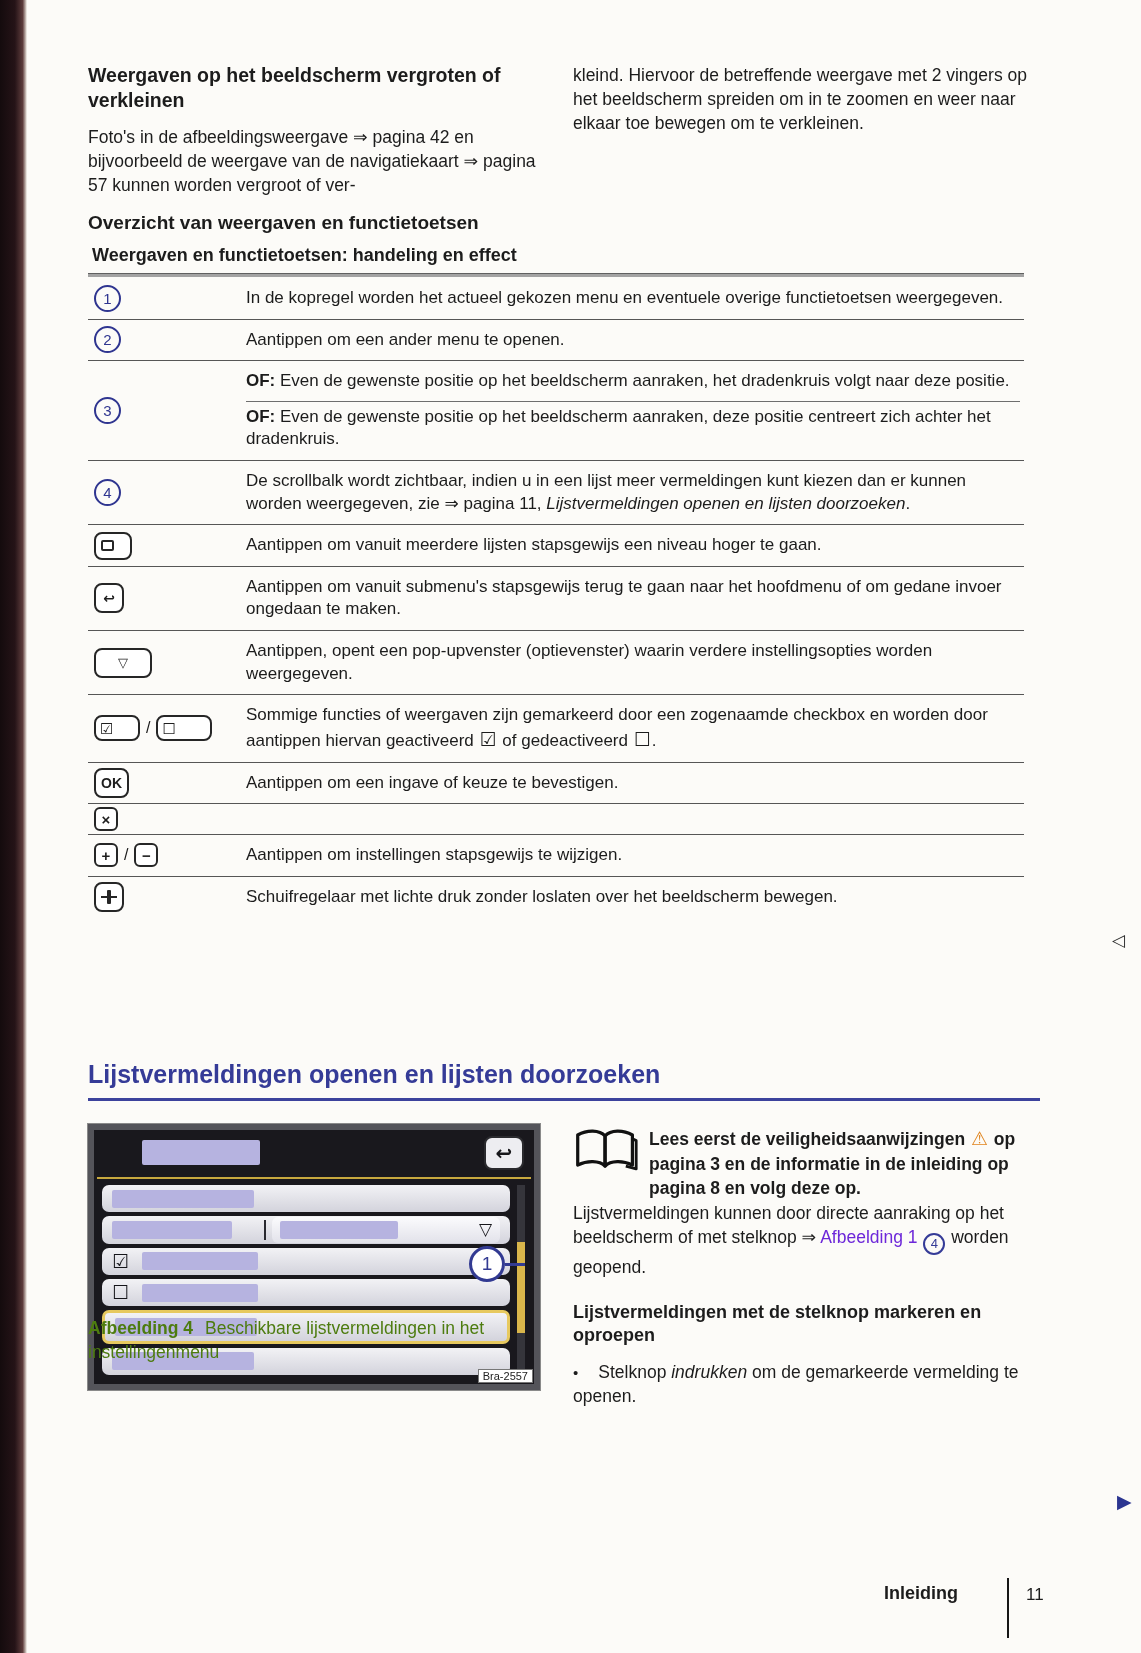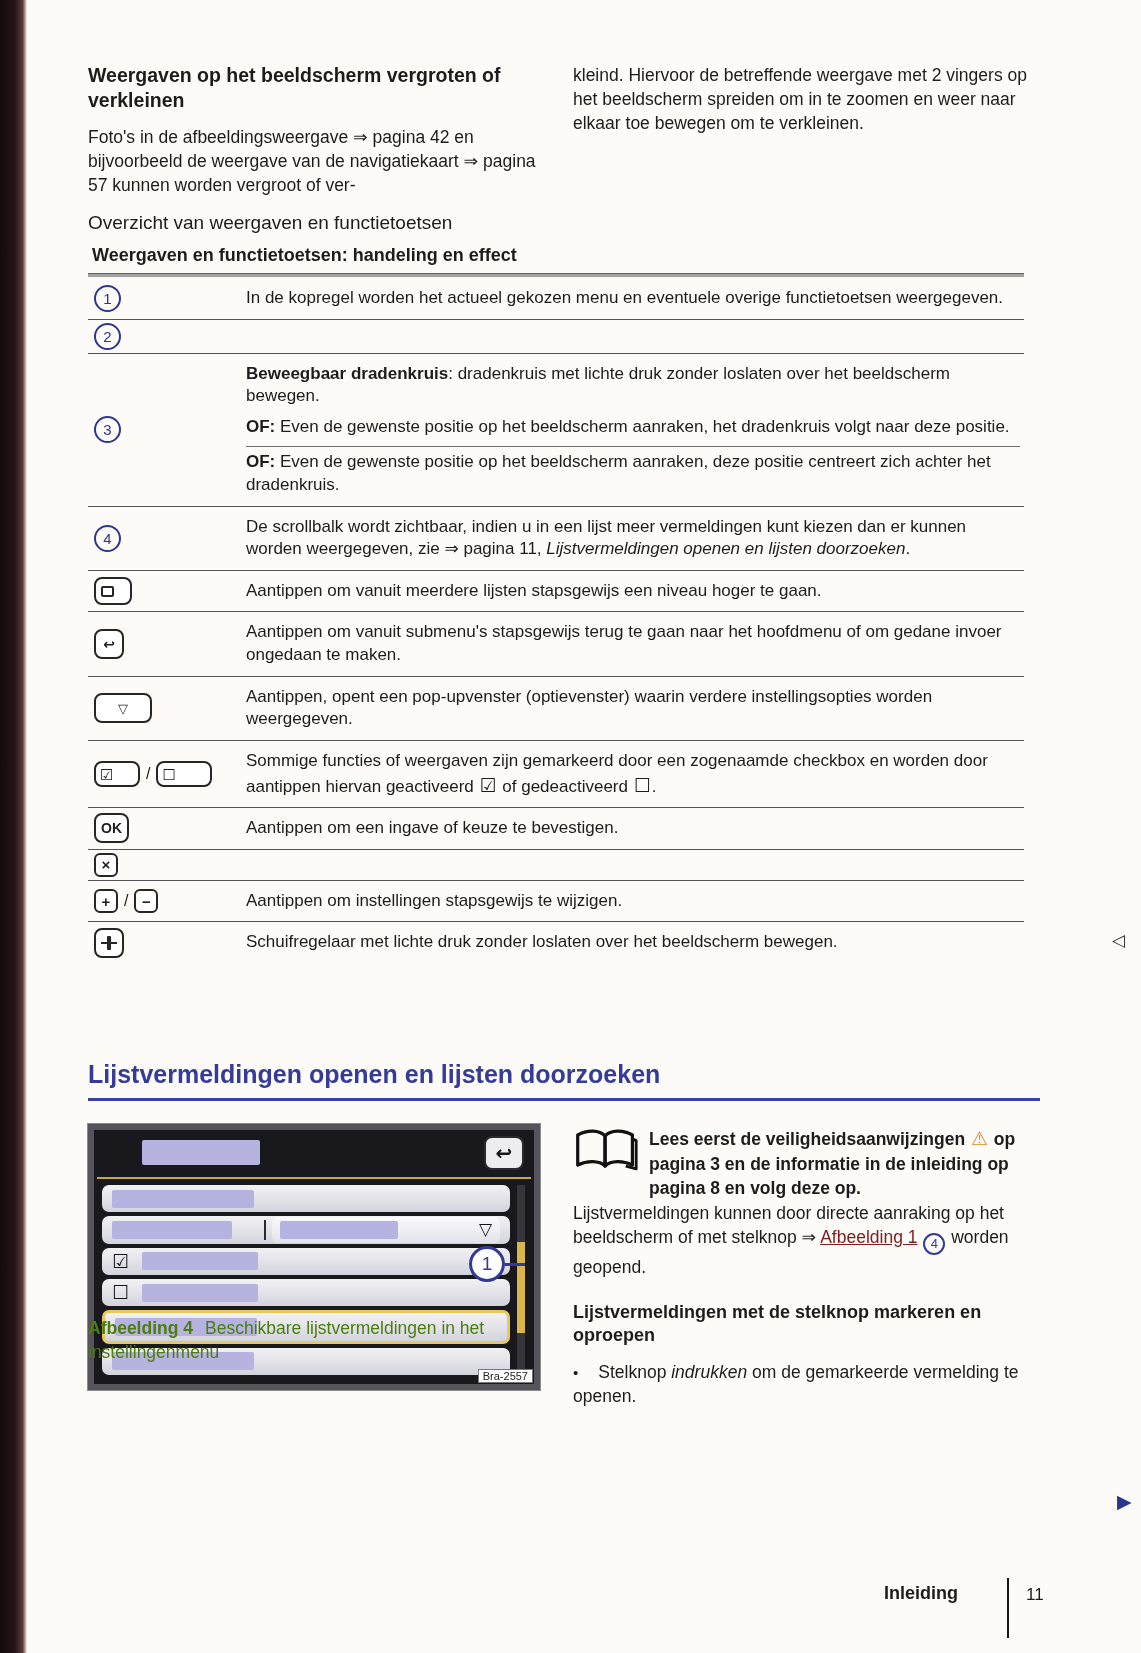--- a/index.html
+++ b/index.html
@@ -11,35 +11,35 @@
   }
   
   .edge {
     position:absolute; left:0; top:0; width:27px; height:100%;
     background:linear-gradient(to right,#140b0d 0%,#251317 55%,#5d3c3c 84%,#cfc4bd 96%,rgba(252,251,248,0) 100%);
   }
 
   h1,h2,h3,p { margin:0; }
   .b { font-weight:bold; }
   .i { font-style:italic; }
-  .blue { color:#7f1d1d;text-decoration:underline; }
+  .blue { color:#6d28d9; }
   .warn { color:#e0851f; font-size:19px; padding:0 1px; }
   .glyph { font-size:19px; padding:0 1px; }
   .circ {
     display:inline-flex; width:22px; height:22px; border:2px solid #353b97; border-radius:50%;
     align-items:center; justify-content:center; font-size:13px; color:#353b97; vertical-align:-5px; margin:0 1px;
   }
   .blt { font-size:15px; padding-right:20px; }
 
   .intro-left  { position:absolute; left:88px;  top:63px; width:458px; }
   .intro-right { position:absolute; left:573px; top:63px; width:466px; }
   .h-main { font-size:19.5px; font-weight:bold; line-height:1.3; margin-bottom:11px; }
   .body-p { font-size:17.5px; line-height:1.38; }
 
-  .overview-h { position:absolute; left:88px; top:212px; font-size:19px; font-weight:normal; }
+  .overview-h { position:absolute; left:88px; top:212px; font-size:19px; font-weight:bold; }
 
   .table { position:absolute; left:88px; top:243px; width:936px; }
   .thead { font-size:18px; font-weight:bold; padding:2px 0 7px 4px; border-bottom:1px solid #606060; }
   .thead-rule { height:3px; background:#a3a3a3; margin-bottom:1px; }
   .trow { display:flex; align-items:center; border-bottom:1px solid #565656; padding:3px 0; }
   .trow:last-child { border-bottom:none; }
   .tkey { width:158px; flex:none; padding-left:6px; display:flex; align-items:center; }
   .tval { flex:1; font-size:17px; line-height:1.33; padding:2px 4px 2px 0; }
   .tval p { margin:4px 0 8px; }
   .tval p:last-child { margin-bottom:4px; }
@@ -164,28 +164,30 @@
         </div>
       <div class="tval">
           <p><span>In de kopregel worden het actueel gekozen menu en eventuele overige functietoetsen weergegeven.</span></p>
         </div>
     </div>
 
     <div class="trow">
       <div class="tkey">
           <span class="circ-num">2</span>
         </div>
+      <div class="tval">
+          <p><span>Aantippen om een ander menu te openen.</span></p>
+        </div>
     </div>
 
     <div class="trow">
       <div class="tkey">
           <span class="circ-num">3</span>
         </div>
       <div class="tval">
-        <p><span class="b">Beweegbaar dradenkruis</span><span>: dradenkruis met lichte druk zonder loslaten over het beeldscherm bewegen.</span></p>
         <p><span class="b">OF:</span><span> Even de gewenste positie op het beeldscherm aanraken, het dradenkruis volgt naar deze positie.</span></p>
         <div class="subdiv"></div>
         <p><span class="b">OF:</span><span> Even de gewenste positie op het beeldscherm aanraken, deze positie centreert zich achter het dradenkruis.</span></p>
       </div>
     </div>
 
     <div class="trow">
       <div class="tkey">
           <span class="circ-num">4</span>
         </div>

